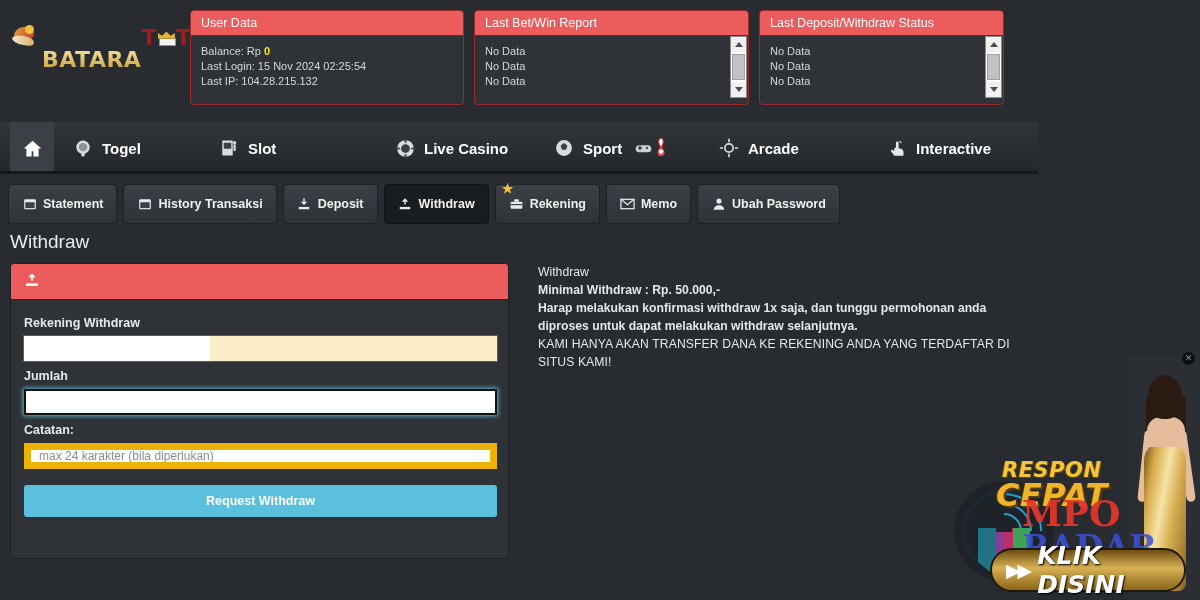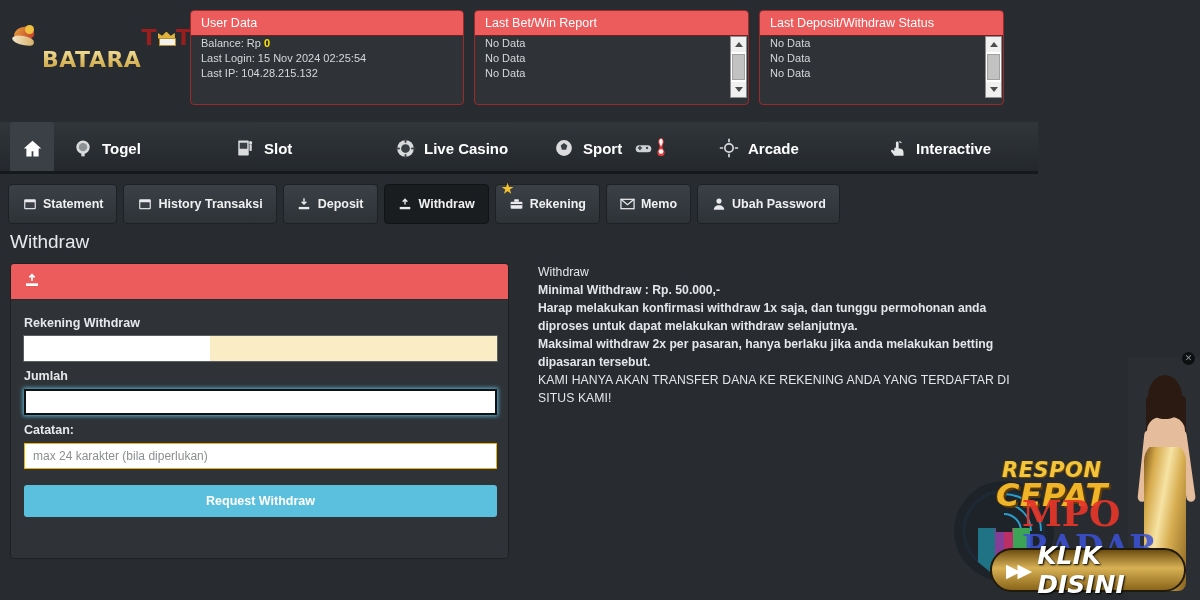--- a/index.html
+++ b/index.html
@@ -33,21 +33,21 @@
       vertical-align: middle; margin: 0 1px; }
   .crown:before { content: ""; position: absolute; left: 0; top: 2px; width: 17px; height: 7px;
       background: #e0b33a; clip-path: polygon(0 100%,0 20%,25% 60%,50% 0,75% 60%,100% 20%,100% 100%); }
   .crown:after { content: ""; position: absolute; left: 1px; top: 8px; width: 15px; height: 6px;
       background: #f2f2f2; border: 1px solid #b98f2c; }
 
   .panel { position: absolute; background: #2f3337; border: 1px solid #9b2a2a;
            border-radius: 4px; overflow: hidden; }
   .panel-head { background: #ed5c5c; color: #ffffff; font-size: 12.5px;
       padding: 5px 10px; border-bottom: 1px solid #7a1f1f; }
-  .panel-body { position: relative; height: 62px; padding: 0 10px; color: #d5d8da; font-size: 11px;
+  .panel-body { position: relative; height: 62px; padding: 8px 10px; color: #d5d8da; font-size: 11px;
       line-height: 15px; }
   .panel-body .row { white-space: nowrap; }
   .amount-zero { color: #ffe400; font-weight: bold; }
 
   
   .scroll { position: absolute; right: 1px; top: 0px; width: 17px; height: 62px;
       background: #ffffff; border: 1px solid #8d8d8d; }
   .scroll .arw { width: 15px; height: 15px; background: #f0f0f0; position: absolute; left: 0;
       display: flex; align-items: center; justify-content: center; }
   .scroll .arw.up { top: 0; }
@@ -96,21 +96,21 @@
       background: #2f3337; border: 1px solid #1e2124; border-radius: 4px; overflow: hidden; }
   .card-head { height: 36px; background: #ed5c5c; border-bottom: 1px solid #262a2d;
       display: flex; align-items: center; padding-left: 13px; }
   .card-body { padding: 13px; }
   .flabel { color: #e6e9eb; font-size: 12.5px; font-weight: bold; margin: 8px 0 6px 0; }
   .flabel.first { margin-top: 3px; }
   .split-field { display: flex; width: 473px; height: 25px; border: none;
       box-shadow: 0 0 0 1px #5a5f63; }
   .split-field .sf-white { width: 186px; background: #ffffff; }
   .split-field .sf-cream { flex: 1; background: #faecc4; }
-  .txt-field { width: 473px; height: 26px; background: #ffffff; border: 1px solid #eab308;
+  .txt-field { width: 473px; height: 26px; background: #ffffff; border: 7px solid #eab308;
       font-size: 12px; color: #333; padding: 0 8px; font-family: "Liberation Sans", sans-serif; }
   .txt-field.focused { border: 2px solid #111; box-shadow: 0 0 4px 1px #5bb7d8; }
   .txt-field::placeholder { color: #8b8f92; }
   .btn-primary { width: 473px; height: 32px; margin-top: 16px; background: #5bc0de;
       border: none; border-radius: 3px; color: #ffffff; font-size: 12.5px; font-weight: bold;
       font-family: "Liberation Sans", sans-serif; cursor: pointer; }
 
   
   .info { position: absolute; left: 538px; top: 263px; width: 500px;
       color: #e4e7e9; font-size: 12.2px; line-height: 18px; }
@@ -250,21 +250,21 @@
         <span class="nav-ico">
           <svg width="20" height="20" viewBox="0 0 24 24" fill="#d9dbdd">
             <circle cx="12" cy="11" r="8"></circle>
               <rect x="10" y="18" width="4" height="4"></rect>
             <circle cx="12" cy="11" r="5" fill="#8d9194"></circle>
           </svg>
         </span>
         <span>Togel</span>
       </div>
 
-      <div class="nav-item" style="left:234px;">
+      <div class="nav-item" style="left:218px;">
         <span class="nav-ico">
           <svg width="18" height="20" viewBox="0 0 24 24" fill="#d9dbdd">
             <rect x="3" y="2" width="14" height="20" rx="1"></rect>
             <rect x="5" y="5" width="10" height="8" fill="#3a3f44"></rect>
             <rect x="18" y="7" width="3" height="9" rx="1"></rect>
             <circle cx="19.5" cy="5" r="2.2"></circle>
           </svg>
         </span>
         <span>Slot</span>
       </div>
@@ -435,21 +435,20 @@
       <input class="txt-field" type="text" placeholder="max 24 karakter (bila diperlukan)" style="">
 
       <button class="btn-primary">Request Withdraw</button>
     </div>
   </div>
 
   <div class="info">
     <div class="l0">Withdraw</div>
     <div class="lb">Minimal Withdraw : Rp. 50.000,-</div>
     <div class="lb">Harap melakukan konfirmasi withdraw 1x saja, dan tunggu permohonan anda diproses untuk dapat melakukan withdraw selanjutnya.</div>
-    <div class="lb">Maksimal withdraw 2x per pasaran, hanya berlaku jika anda melakukan betting dipasaran tersebut.</div>
     <div class="caps">KAMI HANYA AKAN TRANSFER DANA KE REKENING ANDA YANG TERDAFTAR DI SITUS KAMI!</div>
   </div>
 
   <div class="ad">
     <div class="ad-girl">
       <div class="hair2"></div>
         <div class="hair3"></div>
       <div class="skin arm-l"></div>
         <div class="skin arm-r"></div>
       <div class="gown"></div>

